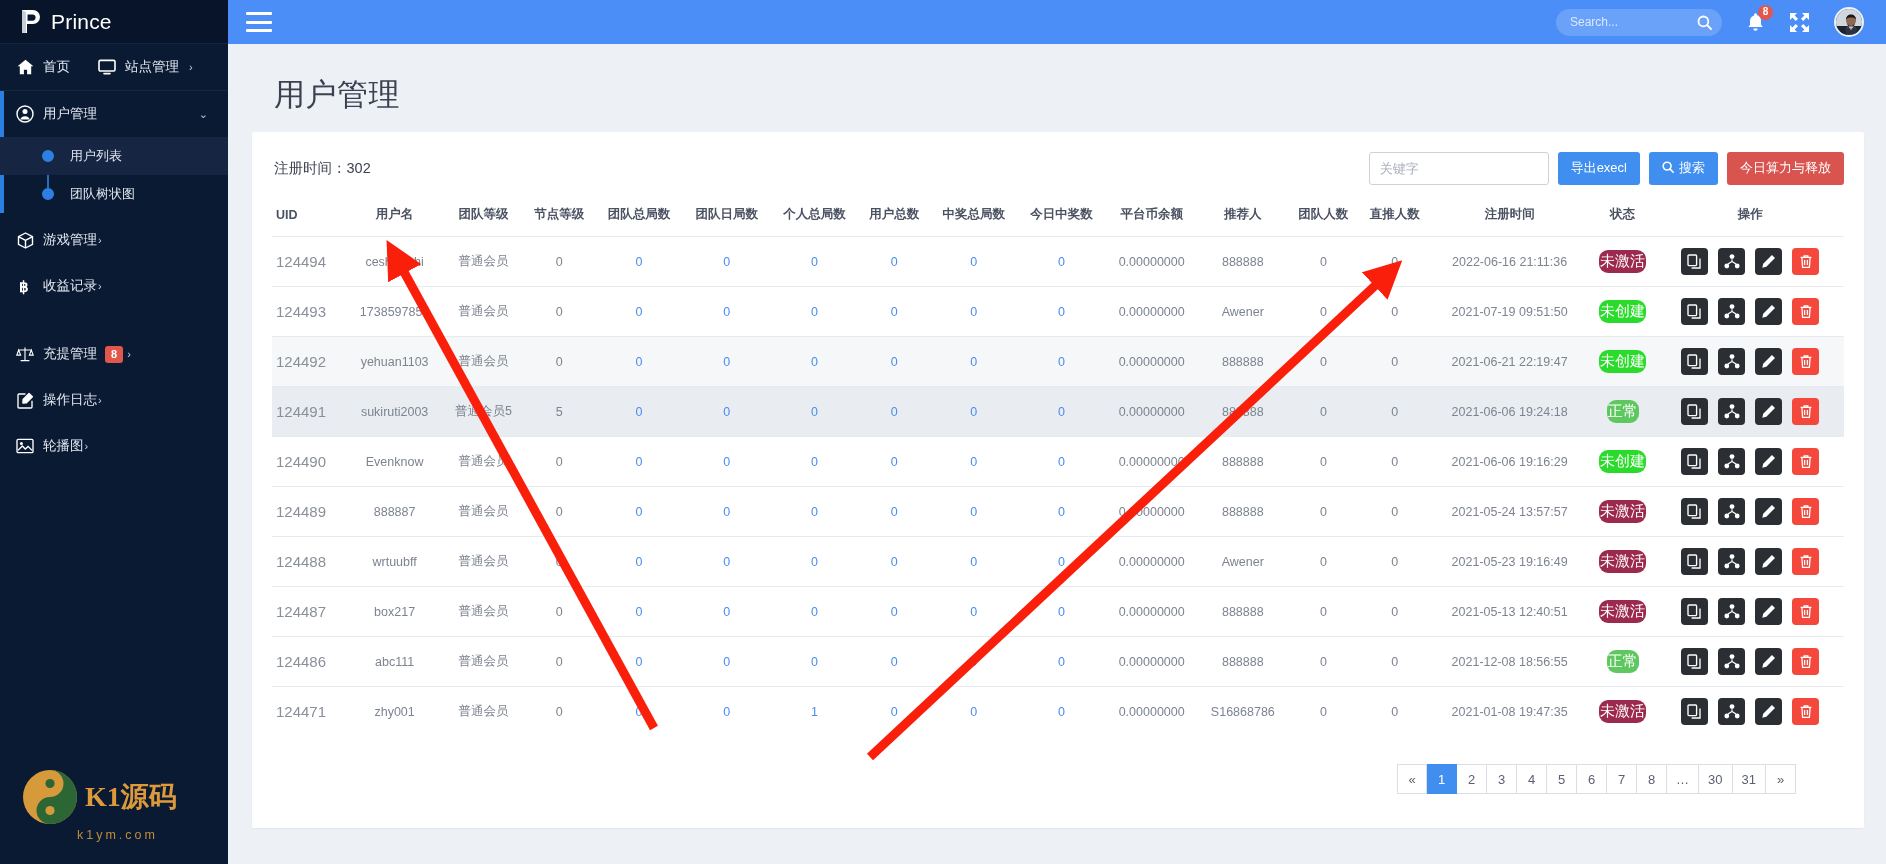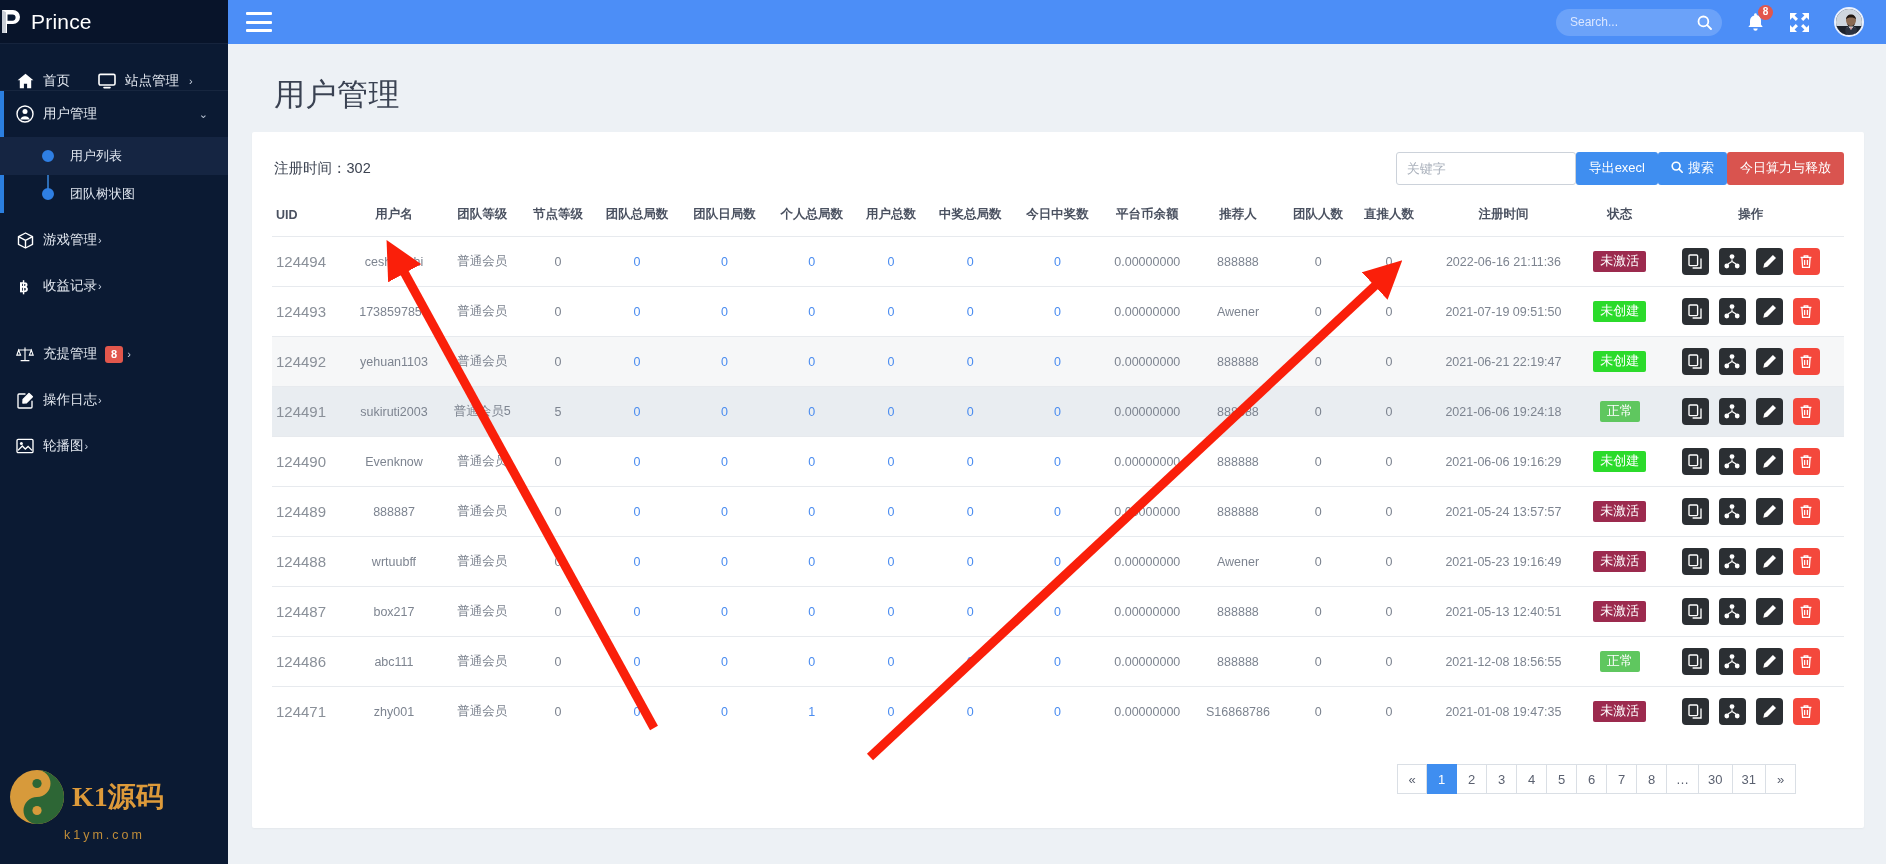--- a/index.html
+++ b/index.html
@@ -13,34 +13,34 @@
 
   
   .sidebar {
     width: 228px; flex: 0 0 228px; height: 864px;
     background: #0b1a33;
     color: #c5cddb;
     position: relative; z-index: 5;
   }
   .brand {
     height: 44px; display: flex; align-items: center;
-    gap: 8px;
+    padding-left: 20px; gap: 8px;
     background: #08142a;
     border-bottom: 1px solid #16243d;
   }
   .brand-logo { width: 23px; height: 27px; position: relative; flex: 0 0 23px; }
   .brand-logo svg { display:block; }
   .brand-name { color: #ffffff; font-size: 21px; letter-spacing: .2px; font-weight: 400; }
 
   .sec-title {
     font-size: 11.5px; font-weight: bold; letter-spacing: .9px;
     color: #b7c0cf; padding: 17px 0 10px 18px; text-transform: uppercase;
   }
 
-  .nav-row { display:flex; align-items:flex-end; height: 46px; padding-left: 16px; cursor: pointer; font-size: 13.5px; color:#e3e8f0; }
+  .nav-row { display:flex; align-items:center; height: 46px; padding-left: 16px; cursor: pointer; font-size: 13.5px; color:#e3e8f0; }
   .nav-row.double { gap: 0; }
   .nav-item { display:flex; align-items:center; gap:9px; }
   .nav-item + .nav-item { margin-left: 28px; }
   .nav-ico { width: 18px; height: 18px; display:inline-flex; align-items:center; justify-content:center; color:#ffffff; }
   .nav-ico svg { display:block; }
   .caret-right { font-size: 11px; color:#c9d2e0; margin-left: 1px; }
 
   .nav-block { border-top: 1px solid #17263f; }
   .nav-parent {
     display:flex; align-items:center; height: 46px; padding-left: 16px;
@@ -65,21 +65,21 @@
     position:absolute; left: 42px; top:50%; transform: translateY(-50%);
     width:12px; height:12px; border-radius:50%; background:#2f7fe3; border:2px solid #2f7fe3;
   }
   .badge-red {
     background:#e2574c; color:#fff; font-size:11px; font-weight:bold;
     border-radius:3px; padding:1px 6px; margin-left:8px; line-height:15px;
   }
   .sb-gap { height: 22px; }
 
   
-  .watermark { position:absolute; left: 8px; bottom: 22px; width: 210px; opacity:.95; }
+  .watermark { position:absolute; left: 21px; bottom: 22px; width: 210px; opacity:.95; }
   .wm-row { display:flex; align-items:center; gap:6px; }
   .wm-text { color:#e9a13b; font-size: 28px; font-weight:bold; font-family:"Liberation Serif", serif; }
   .wm-sub { color:#c9933a; font-size: 12.5px; letter-spacing: 3px; margin-left:56px; margin-top:2px;}
 
   
   .main { flex:1; height:859px; display:flex; flex-direction:column; background:#edf1f5; min-width:0; }
 
   .topbar {
     height: 44px; background:#4c8ef7; display:flex; align-items:center;
     padding: 0 22px 0 18px; flex:0 0 44px;
@@ -110,21 +110,21 @@
 
   
   .content { flex:1; padding: 22px 22px 0 24px; overflow:hidden; }
   .page-title { font-size: 31px; color:#3a4252; font-weight:400; margin: 8px 0 16px 22px; letter-spacing:.5px; }
 
   .card { background:#fff; border-radius:2px; padding: 14px 20px 34px 20px; box-shadow: 0 1px 2px rgba(0,0,0,.04); }
 
   .card-head { display:flex; align-items:center; height: 44px; }
   .total-text { font-size: 14.5px; color:#3d4452; margin-left: 2px; }
 
-  .toolbar { margin-left:auto; display:flex; align-items:center; }
+  .toolbar { margin-left:auto; display:flex; align-items:center; gap: 9px; }
   .kw-input {
     width: 180px; height: 33px; border:1px solid #ccd2da; border-radius:3px;
     padding: 0 10px; font-size:13px; color:#555; outline:none; font-family:inherit;
   }
   .kw-input::placeholder { color:#a9b0bb; }
   .btn { height:33px; border:none; border-radius:3px; color:#fff; font-size:13px;
          padding: 0 13px; cursor:pointer; font-family:inherit; display:flex; align-items:center; gap:5px; }
   .btn-blue { background:#3f8ef0; }
   .btn-red  { background:#d9544f; }
 
@@ -137,21 +137,21 @@
   table.grid thead th.first { text-align:left; padding-left:4px; }
   table.grid tbody td {
     font-size: 12.5px; color:#7d8490; padding: 11px 2px; text-align:center;
     border-top: 1px solid #e7eaee; white-space:nowrap;
   }
   table.grid tbody td.uid { font-size: 15px; color:#8a9099; text-align:left; padding-left:4px; }
   table.grid tbody td.num-link { color:#4a8cf0; }
   table.grid tbody tr.alt1 { background:#f6f7f8; }
   table.grid tbody tr.alt2 { background:#e9edf1; }
 
-  .pill { display:inline-block; color:#fff; font-size:13px; padding: 3px 7px; border-radius:2px; line-height:1.1; }
+  .pill { display:inline-block; color:#fff; font-size:15px; padding: 3px 1px; border-radius:9px; line-height:1.1; }
   .pill-inactive { background:#9c2a4e; }
   .pill-notcreated { background:#2bdb2b; }
   .pill-normal { background:#5fc75f; }
 
   .acts { display:flex; align-items:center; justify-content:center; gap: 10px; }
   .act {
     width: 27px; height: 27px; border-radius:4px; display:flex; align-items:center; justify-content:center;
     cursor:pointer; color:#fff;
   }
   .act-dark { background:#2b2f33; }

